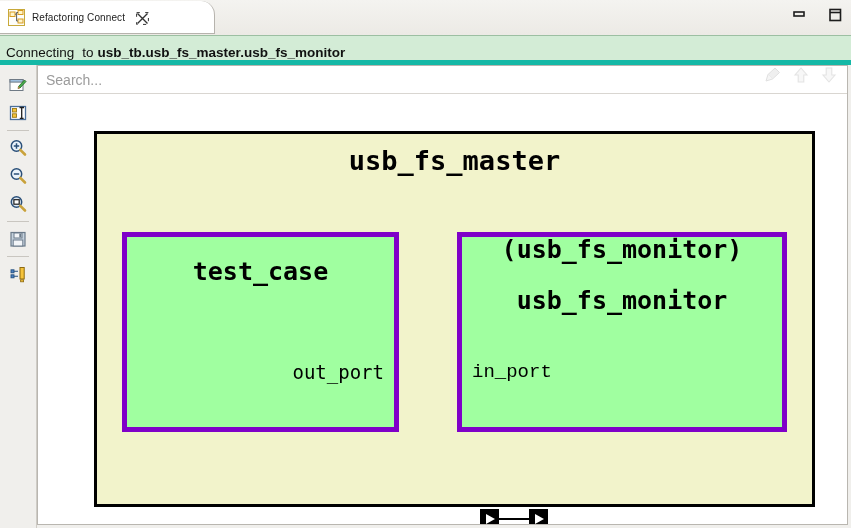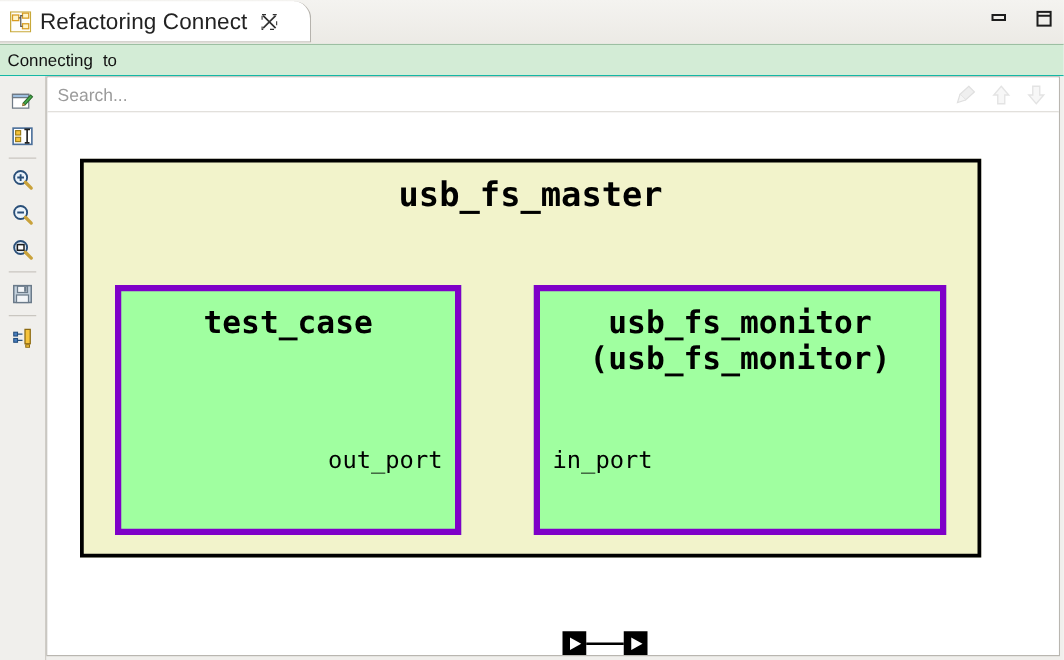--- a/index.html
+++ b/index.html
@@ -42,21 +42,21 @@
     gap: 7px;
     background: #ffffff;
     border: 1px solid #b6b3ad;
     border-top: none;
     border-left: none;
     border-radius: 0 14px 0 0;
     box-sizing: border-box;
     min-width: 215px;
   }
   .tab-title {
-    font-size: 18px;
+    font-size: 10px;
     color: #222;
     letter-spacing: .1px;
     white-space: nowrap;
   }
   .tab-close {
     margin-left: 4px;
     width: 13px;
     height: 13px;
     flex: 0 0 auto;
     color: #333;
@@ -72,23 +72,23 @@
     align-items: center;
   }
   .win-btn { width: 16px; height: 14px; }
 
   
   .statusbar {
     flex: 0 0 auto;
     height: 24px;
     background: #d3ecd6;
     border-top: 1px solid #9cbfa2;
-    border-bottom: 1px solid #14b8a6;
-    display: flex;
-    align-items: center;
+    border-bottom: 5px solid #14b8a6;
+    display: flex;
+    align-items: flex-end;
     padding: 0 6px;
     font-size: 13.5px;
     color: #111;
     white-space: nowrap;
     overflow: hidden;
   }
   .statusbar .st-plain { font-weight: 400; }
   .statusbar .st-strong { font-weight: 700; }
   .statusbar .sp { display: inline-block; width: 4px; }
 
@@ -135,21 +135,21 @@
     display: flex;
     flex-direction: column;
     position: relative;
   }
 
   
   .searchrow {
     flex: 0 0 auto;
     height: 27px;
     display: flex;
-    align-items: center;
+    align-items: flex-start;
     border-bottom: 1px solid #d9d6d1;
     background: #ffffff;
   }
   .search-input {
     flex: 1 1 auto;
     border: none;
     outline: none;
     background: transparent;
     font-family: "Liberation Sans", sans-serif;
     font-size: 14px;
@@ -169,24 +169,24 @@
   
   .canvas {
     flex: 1 1 auto;
     position: relative;
     background: #ffffff;
     overflow: hidden;
   }
 
   .outer-box {
     position: absolute;
-    left: 26px;
+    left: 56px;
     top: 37px;
     width: 721px;
-    height: 319px;
+    height: 376px;
     background: #f2f3cb;
     border: 3px solid #000000;
     box-sizing: border-box;
   }
   .outer-title {
     text-align: center;
     margin-top: 9px;
     font-family: "DejaVu Sans Mono", monospace;
     font-size: 27px;
     font-weight: 700;
@@ -199,39 +199,39 @@
     position: absolute;
     background: #a0ffa0;
     border: 5px solid #7f00c8;
     box-sizing: border-box;
   }
   #inner-left  { left: 25px;  top: 98px; width: 277px; height: 200px; }
   #inner-right { left: 360px; top: 98px; width: 330px; height: 200px; }
 
   .inner-title {
     text-align: center;
-    margin-top: 8px;
+    margin-top: 18px;
     font-family: "DejaVu Sans Mono", monospace;
     font-size: 25px;
     font-weight: 700;
     line-height: 1.32;
     color: #000;
     white-space: pre;
   }
 
   .port-label {
     position: absolute;
     bottom: 44px;
     font-family: "DejaVu Sans Mono", monospace;
     font-size: 19px;
     color: #000;
     white-space: nowrap;
   }
   #port-out { right: 10px; margin-top: 45px; }
-  #port-in  { left: 10px; }
+  #port-in  { left: 10px; font-family: Liberation Mono, monospace; }
 
   
   .port-marker {
     position: absolute;
     width: 19px;
     height: 19px;
     background: #000;
     display: flex;
     align-items: center;
     justify-content: center;
@@ -293,20 +293,21 @@
       </span>
     </div>
   </div>
 
   <div class="statusbar">
     <span class="st-plain">Connecting</span>
     <span class="sp"></span>
     <span class="sp"></span>
     <span class="st-plain">to</span>
     <span class="sp"></span>
+    <span class="st-strong">usb_tb.usb_fs_master.usb_fs_monitor</span>
   </div>
 
   <div class="body">
 
     <div class="toolrail">
 
       <div class="toolbtn">
         <svg viewBox="0 0 18 18" width="18" height="18">
           <rect x="1" y="3.5" width="13" height="11" fill="#ffffff" stroke="#6f7a85" stroke-width="1"></rect>
           <rect x="1" y="3.5" width="13" height="2.6" fill="#9fc0e0" stroke="#6f7a85" stroke-width="1"></rect>
@@ -402,22 +403,22 @@
 
         <div class="outer-box">
           <div class="outer-title">usb_fs_master</div>
 
           <div class="inner-box" id="inner-left">
             <div class="inner-title">test_case</div>
             <div class="port-label" id="port-out">out_port</div>
           </div>
 
           <div class="inner-box" id="inner-right">
+            <div class="inner-title" style="margin-top:-4px">(usb_fs_monitor)</div>
             <div class="inner-title">usb_fs_monitor</div>
-            <div class="inner-title" style="margin-top:-4px">(usb_fs_monitor)</div>
             <div class="port-label" id="port-in">in_port</div>
           </div>
 
           <div class="port-wire"></div>
           <div class="port-marker" id="marker-out">
               <span class="tri"></span>
             </div>
           <div class="port-marker" id="marker-in">
               <span class="tri"></span>
             </div>

